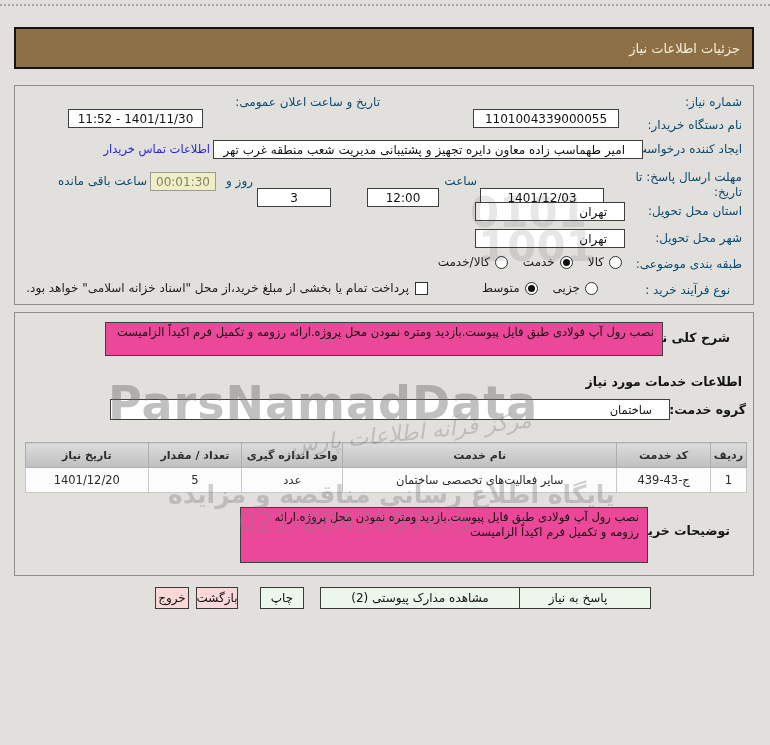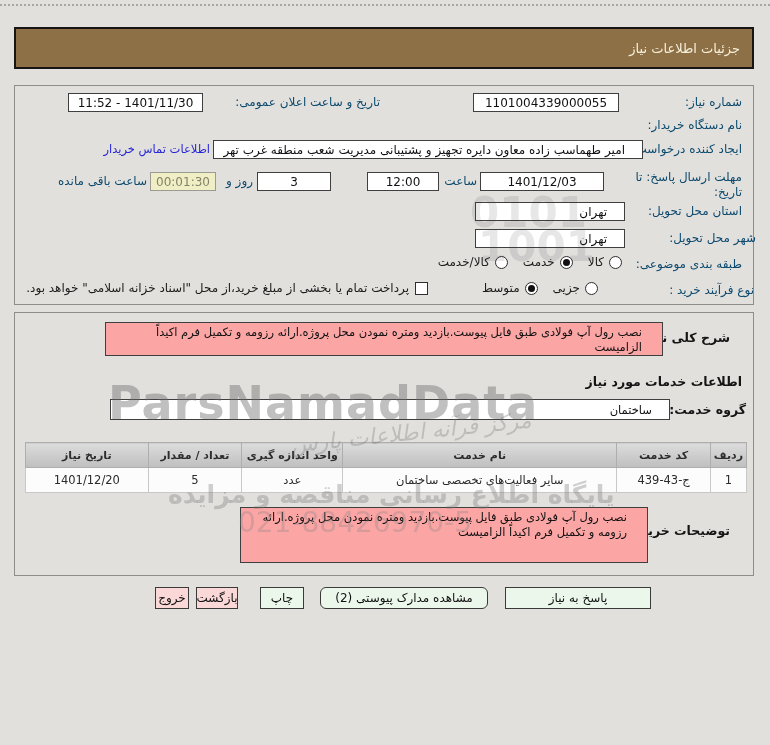--- a/index.html
+++ b/index.html
@@ -27,27 +27,27 @@
 
   .lbl { position:absolute; font-size:12px; color:#0c4a6e; white-space:nowrap; }
   .lbl-bold { position:absolute; font-size:12.5px; font-weight:bold; color:#141414; white-space:nowrap; }
   .wrap-lbl { white-space:normal; text-align:right; line-height:15px; }
 
   .tbx {
     position:absolute; background:#fff; border:1px solid #3f3f3f;
     font-size:12px; color:#111; display:flex; align-items:center;
     overflow:hidden; white-space:nowrap;
   }
-  .tbx.center { justify-content:center; }
+  .tbx.center { justify-content:center;margin-top:16px; }
   .tbx.rt { justify-content:flex-start; padding-right:17px; }
   .tbx.countdown { background:#efeec5; border:1px solid #9b9b93; color:#83836a; justify-content:center; }
 
   .txa {
-    position:absolute; background:#fca5a5; border:1px solid #3f3f3f;
-    font-size:11.5px; color:#111; padding:2px 20px; text-align:right;
+    position:absolute; background:#ec4899; border:1px solid #3f3f3f;
+    font-size:11.5px; color:#111; padding:2px 8px; text-align:right;
     line-height:15px; overflow:hidden;
   }
 
   .link { position:absolute; font-size:11.5px; color:#2626d6; cursor:pointer; white-space:nowrap; }
 
   .radio-group { position:absolute; display:flex; gap:15px; align-items:center; }
   .opt { display:flex; align-items:center; gap:5px; font-size:12px; color:#1c1c1c; white-space:nowrap; }
   .radio { width:13px; height:13px; border:1px solid #2e2e2e; border-radius:50%; background:#fff; position:relative; flex:0 0 auto; }
   .radio.checked::after { content:""; position:absolute; inset:2px; background:#111; border-radius:50%; }
   .checkbox { width:13px; height:13px; border:1px solid #2e2e2e; background:#fff; flex:0 0 auto; }
@@ -105,40 +105,40 @@
   <div class="tbx center z" style="left:480px; top:172px; width:124px; height:19px;">1401/12/03</div>
   <span class="lbl z" style="right:293px; top:174px;">ساعت</span>
   <div class="tbx center z" style="left:367px; top:172px; width:72px; height:19px;">12:00</div>
   <div class="tbx center z" style="left:257px; top:172px; width:74px; height:19px;">3</div>
   <span class="lbl z" style="right:517px; top:174px;">روز و</span>
   <div class="tbx countdown z" style="left:150px; top:172px; width:66px; height:19px;">00:01:30</div>
   <span class="lbl z" style="right:623px; top:174px;">ساعت باقی مانده</span>
 
   <span class="lbl z" style="right:28px; top:204px;">استان محل تحویل:</span>
   <div class="tbx rt z" style="left:475px; top:202px; width:150px; height:19px;">تهران</div>
-  <span class="lbl z" style="right:14px; top:231px;margin-left:20px;">شهر محل تحویل:</span>
+  <span class="lbl z" style="right:28px; top:231px;margin-left:20px;">شهر محل تحویل:</span>
   <div class="tbx rt z" style="left:475px; top:229px; width:150px; height:19px;">تهران</div>
 
   <span class="lbl z" style="right:28px; top:257px;">طبقه بندی موضوعی:</span>
   <div class="radio-group z" style="right:148px; top:255px;">
     <span class="opt">
       <span class="radio"></span>
       <span>کالا</span>
     </span>
     <span class="opt">
       <span class="radio checked"></span>
       <span>خدمت</span>
     </span>
     <span class="opt">
       <span class="radio"></span>
       <span>کالا/خدمت</span>
     </span>
   </div>
 
-  <span class="lbl z" style="right:16px; top:283px;">نوع فرآیند خرید :</span>
+  <span class="lbl z" style="right:40px; top:283px;">نوع فرآیند خرید :</span>
   <div class="radio-group z" style="right:172px; top:281px;">
     <span class="opt">
       <span class="radio"></span>
       <span>جزیی</span>
     </span>
     <span class="opt">
       <span class="radio checked"></span>
       <span>متوسط</span>
     </span>
   </div>
@@ -185,21 +185,21 @@
         <td>5</td>
         <td>1401/12/20</td>
       </tr>
     </tbody>
   </table>
 
   <span class="lbl-bold z" style="right:40px; top:523px;">توضیحات خریدار:</span>
   <div class="txa z" style="left:240px; top:507px; width:408px; height:56px;">نصب رول آپ فولادی طبق فایل پیوست.بازدید ومتره نمودن محل پروژه.ارائه رزومه و تکمیل فرم اکیداً الزامیست</div>
 
   <button class="btn green" style="left:505px; width:146px;">پاسخ به نیاز</button>
-  <button class="btn green" style="left:320px; width:168px;border-radius:6px;">مشاهده مدارک پیوستی (2)</button>
+  <button class="btn green" style="left:320px; width:200px;">مشاهده مدارک پیوستی (2)</button>
   <button class="btn green" style="left:260px; width:44px;">چاپ</button>
   <button class="btn pink" style="left:196px; width:42px;">بازگشت</button>
   <button class="btn pink" style="left:133px; width:34px;margin-left:22px;">خروج</button>
 
   <span class="wm wm4">0101</span>
   <span class="wm wm5">1001</span>
   <span class="wm wm1">ParsNamadData</span>
   <span class="wm wm6">مرکز قرآنه اطلاعات پارس</span>
   <span class="wm wm2">پایگاه اطلاع رسانی مناقصه و مزایده</span>
   <span class="wm wm3">021-88426970-5</span>

